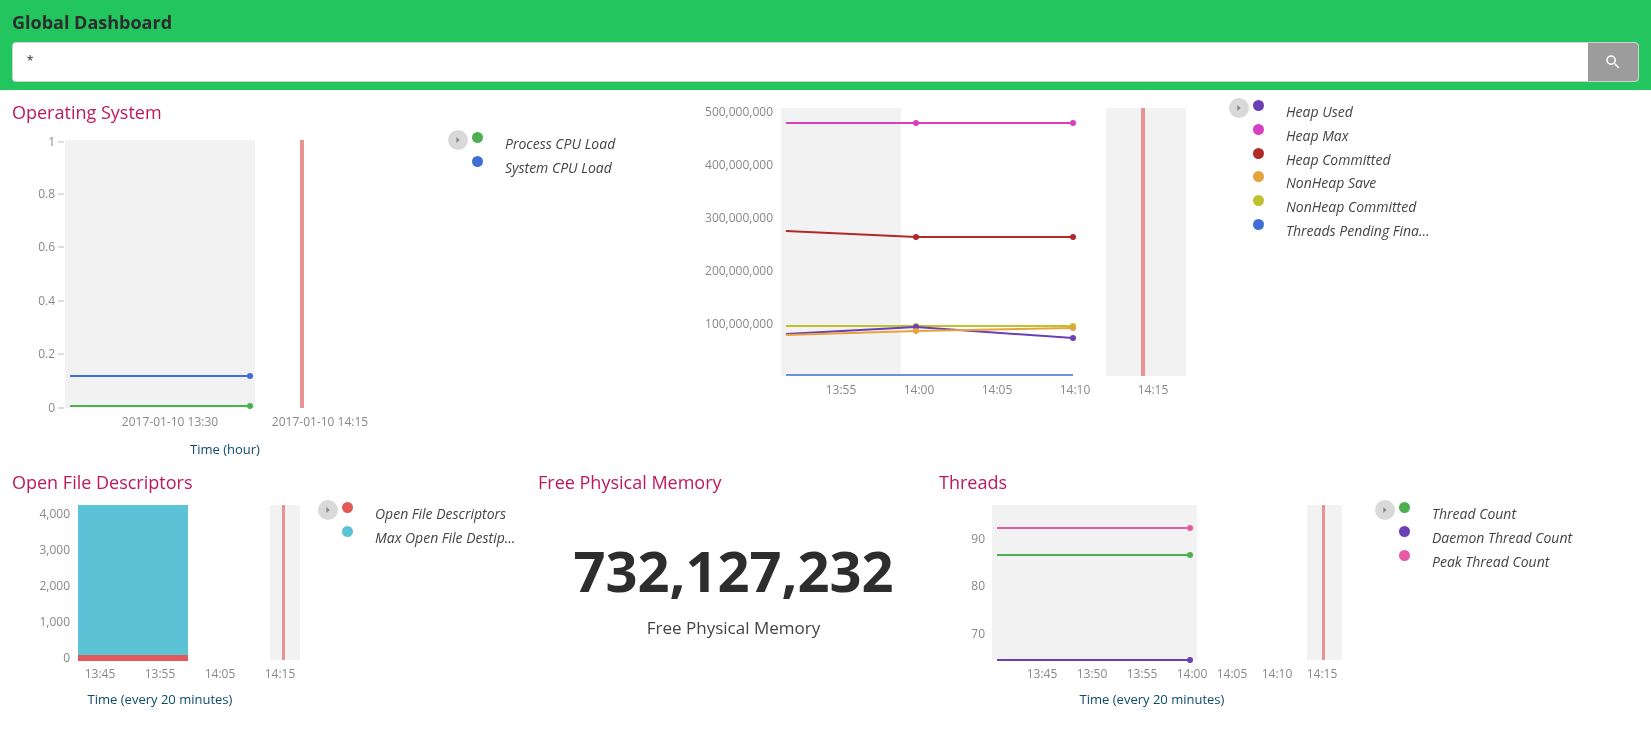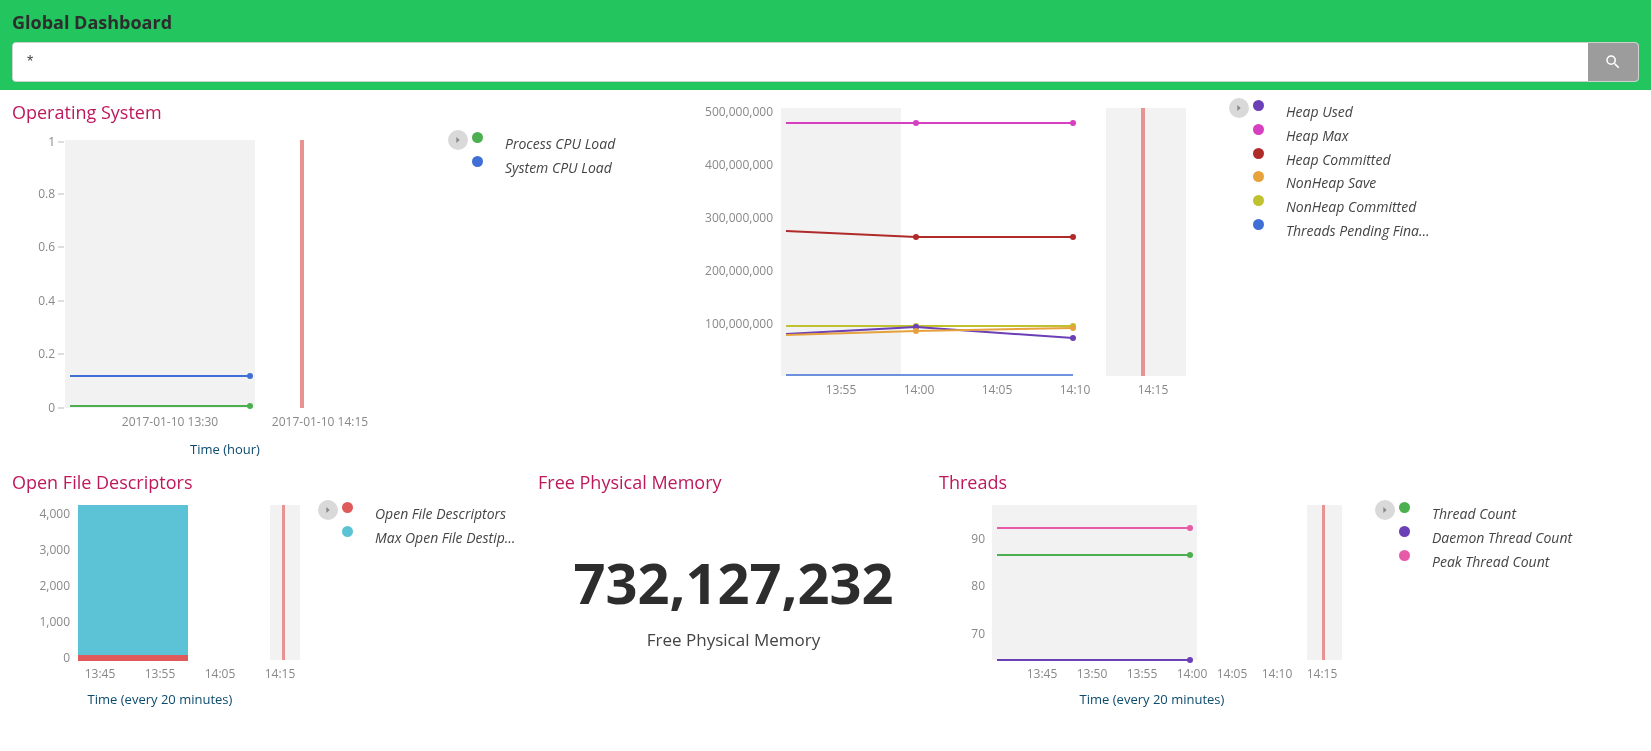--- a/index.html
+++ b/index.html
@@ -116,21 +116,21 @@
   }
   .expand-icon svg { fill: #888; }
   .legend-head { display: flex; align-items: flex-start; }
   .legend-items { display: flex; flex-direction: column; }
   .axis-label {
     font-size: 13px; font-weight: 400; color: #0c4a6e; text-align: center;
   }
   .tick-label { font-size: 12px; fill: #888; }
   .metric-big {
     font-size: 56px; font-weight: 700; color: #2d2d2d; text-align: center;
-    margin-top: 50px;
+    margin-top: 38px;
   }
   .metric-sub {
     font-size: 17px; color: #444; text-align: center; margin-top: 8px;
   }
   svg text { font-family: inherit; }
 </style>
 </head>
 <body>
 
 <div class="topbar">

